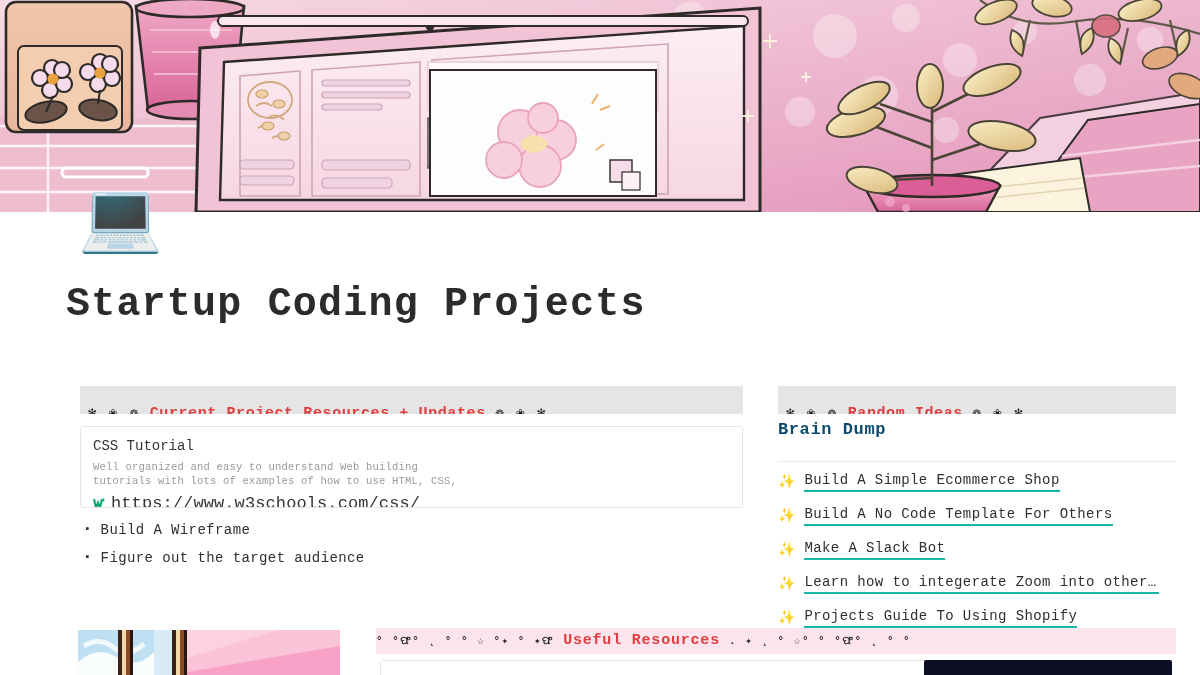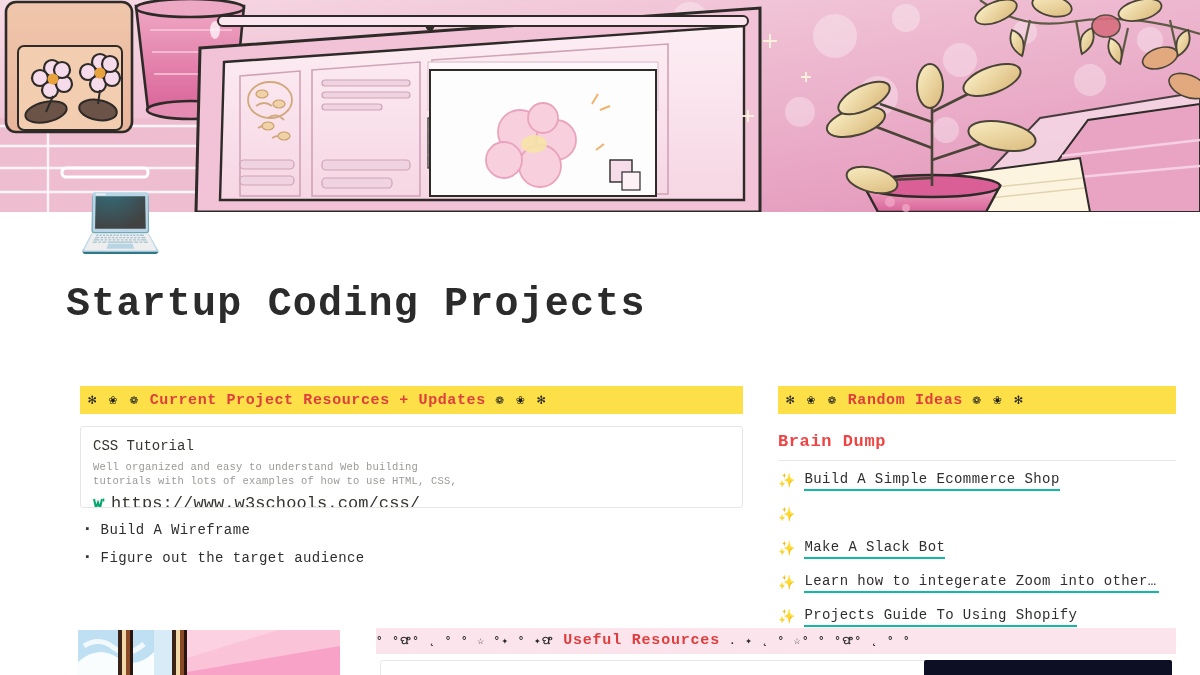--- a/index.html
+++ b/index.html
@@ -61,24 +61,24 @@
     position: absolute;
     left: 0; top: 386px;
     width: 1200px;
   }
 
   .col-left  { position: absolute; left: 80px;  width: 663px; }
   .col-right { position: absolute; left: 778px; width: 398px; }
 
   
   .ribbon {
-    background: #fde047;
+    background: #e5e5e5;
     height: 28px;
     line-height: 28px;
-    padding: 0 8px;
+    padding: 13px 8px;
     white-space: nowrap;
     overflow: hidden;
     font-size: 15px;
     font-weight: bold;
     letter-spacing: 0.6px;
   }
   .ribbon .deco { color: #1f1f1f; font-size: 14px; letter-spacing: 2px; }
   .ribbon .ribbon-text { color: #e03e3e; }
 
   
@@ -138,26 +138,26 @@
   }
   .bullet-text {
     font-size: 14px;
     color: #2f2f2f;
     letter-spacing: 0.4px;
     white-space: nowrap;
   }
 
   
   .subhead {
-    margin-top: 18px;
+    margin-top: 6px;
     font-size: 17px;
     font-weight: bold;
-    color: #ef4444;
+    color: #0c4a6e;
     letter-spacing: 0.6px;
-    padding-bottom: 9px;
+    padding-bottom: 22px;
     border-bottom: 1px solid #e9e9e7;
   }
   .idea-row {
     display: flex;
     align-items: center;
     gap: 9px;
     height: 28px;
     margin-top: 6px;
   }
   .sparkle { font-size: 14px; flex: 0 0 auto; line-height: 1; }
@@ -509,20 +509,21 @@
 
       <div class="subhead">Brain Dump</div>
 
       <div>
         <div class="idea-row">
           <span class="sparkle">✨</span>
           <span class="idea-text">Build A Simple Ecommerce Shop</span>
         </div>
         <div class="idea-row">
           <span class="sparkle">✨</span>
+          <span class="idea-text">Build A No Code Template For Others</span>
         </div>
         <div class="idea-row">
           <span class="sparkle">✨</span>
           <span class="idea-text">Make A Slack Bot</span>
         </div>
         <div class="idea-row">
           <span class="sparkle">✨</span>
           <span class="idea-text">Learn how to integerate Zoom into other t…</span>
         </div>
         <div class="idea-row">

